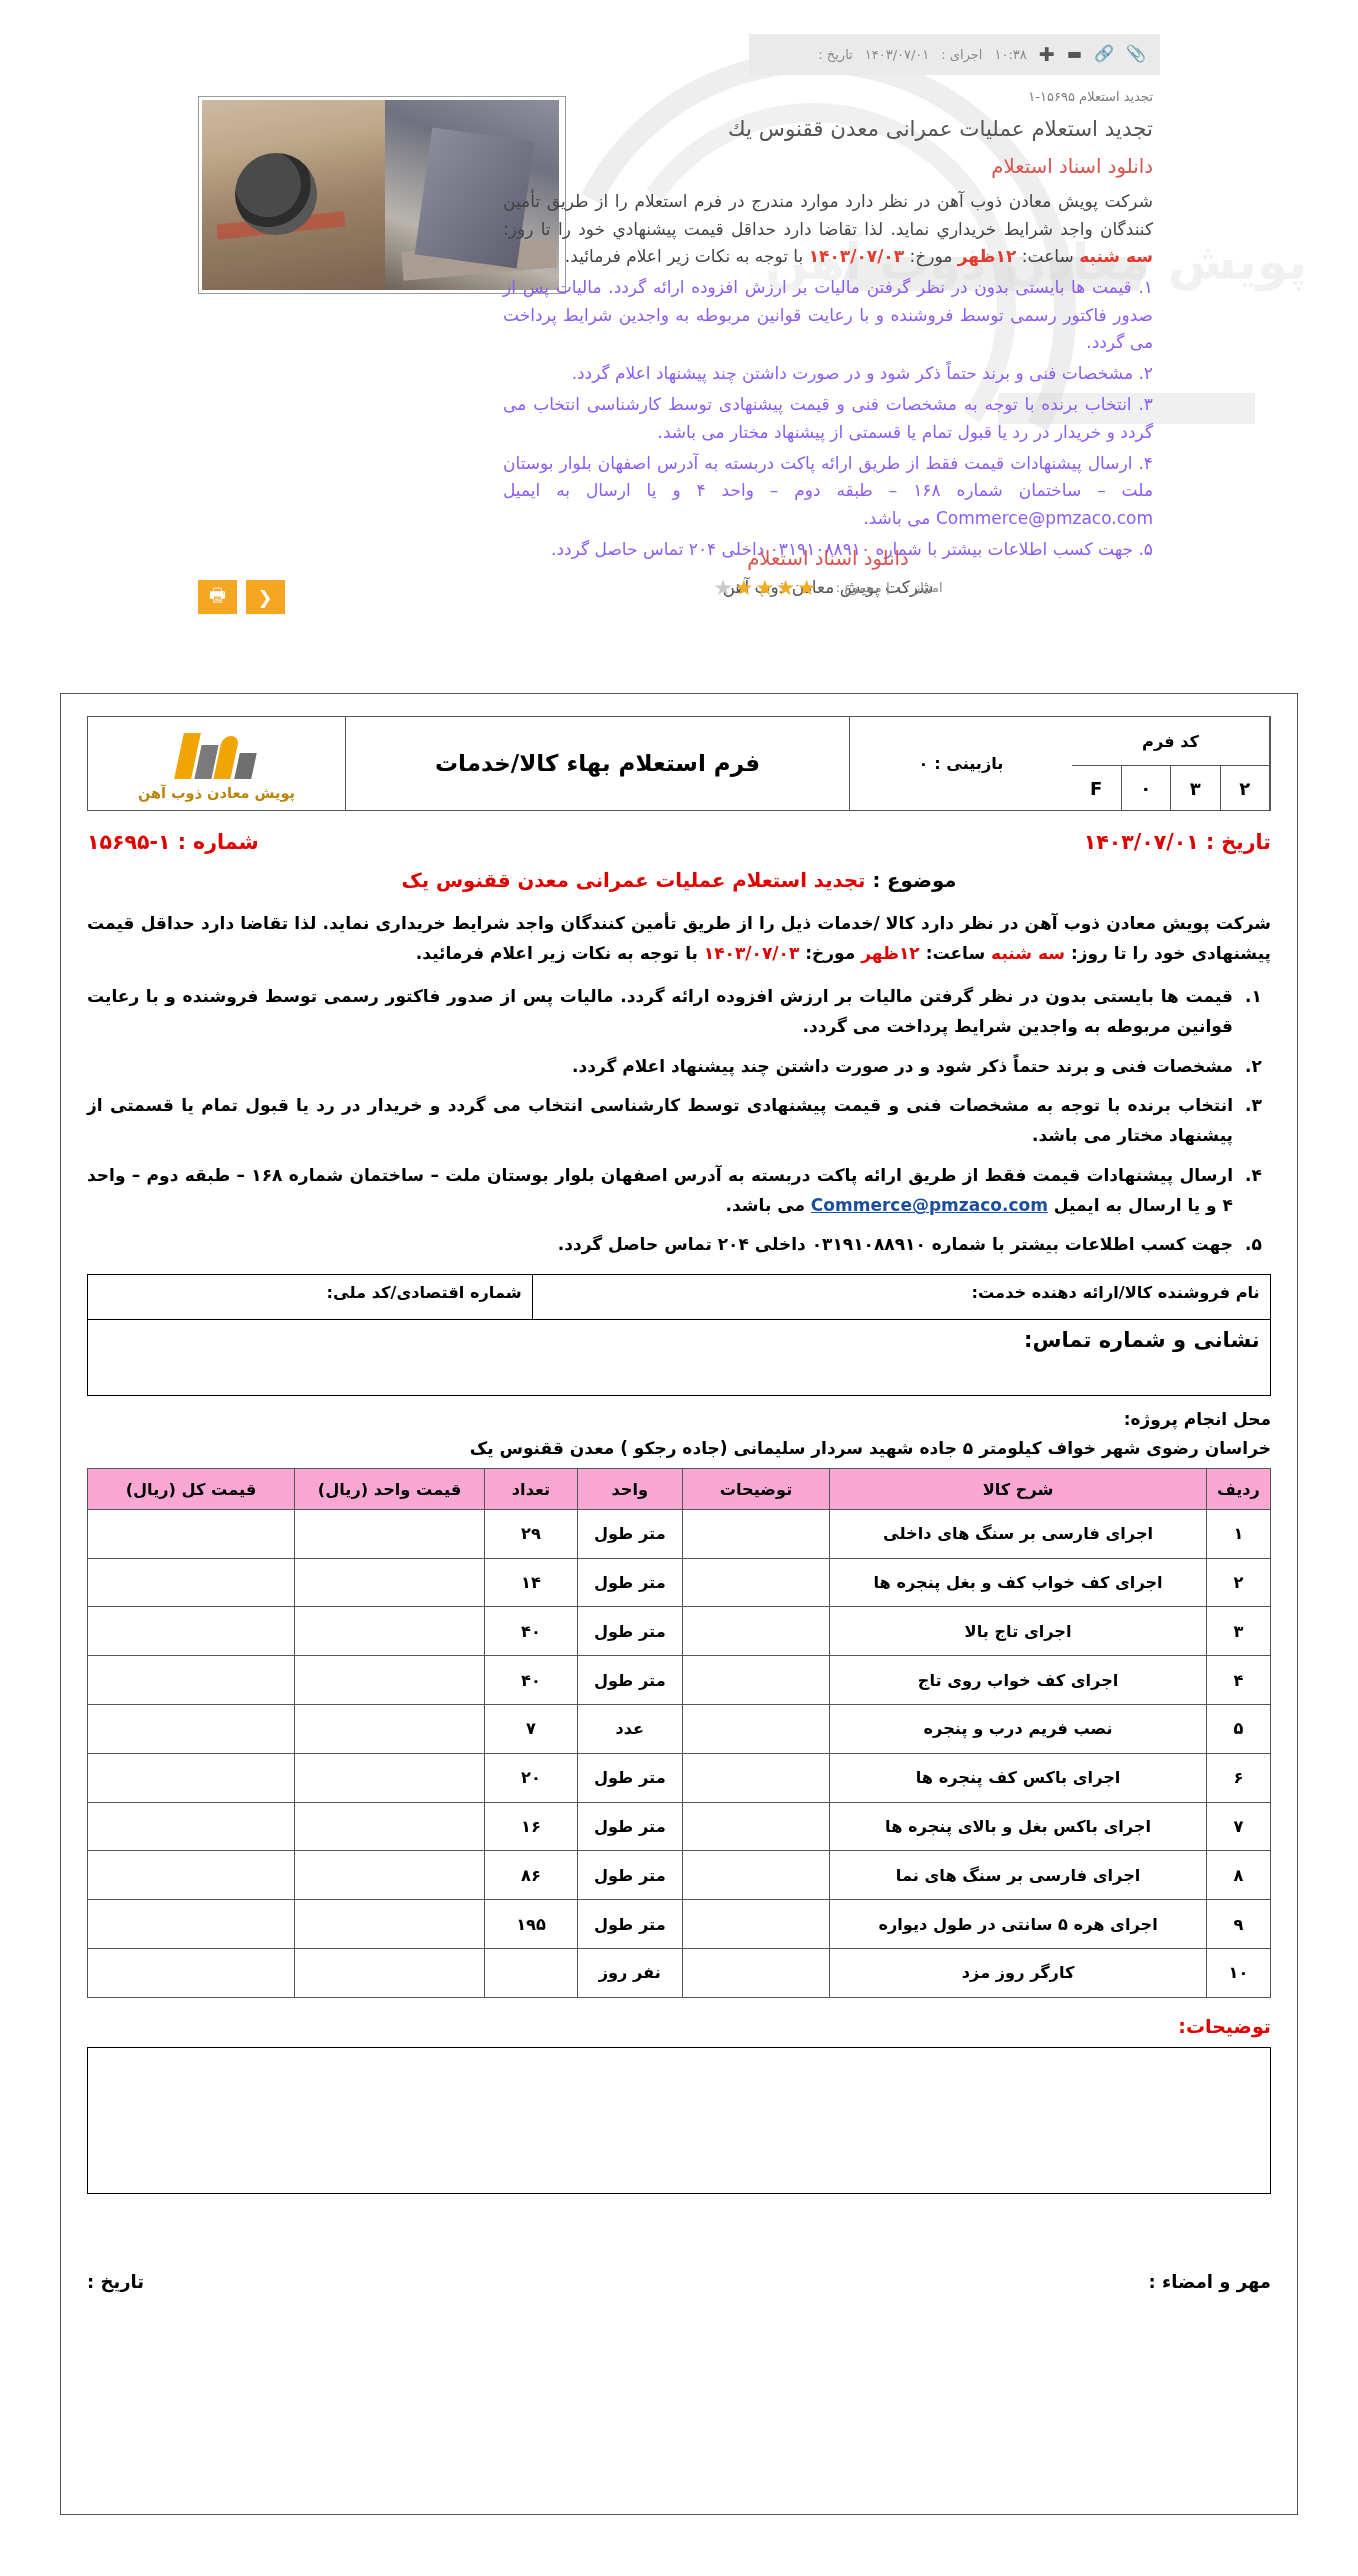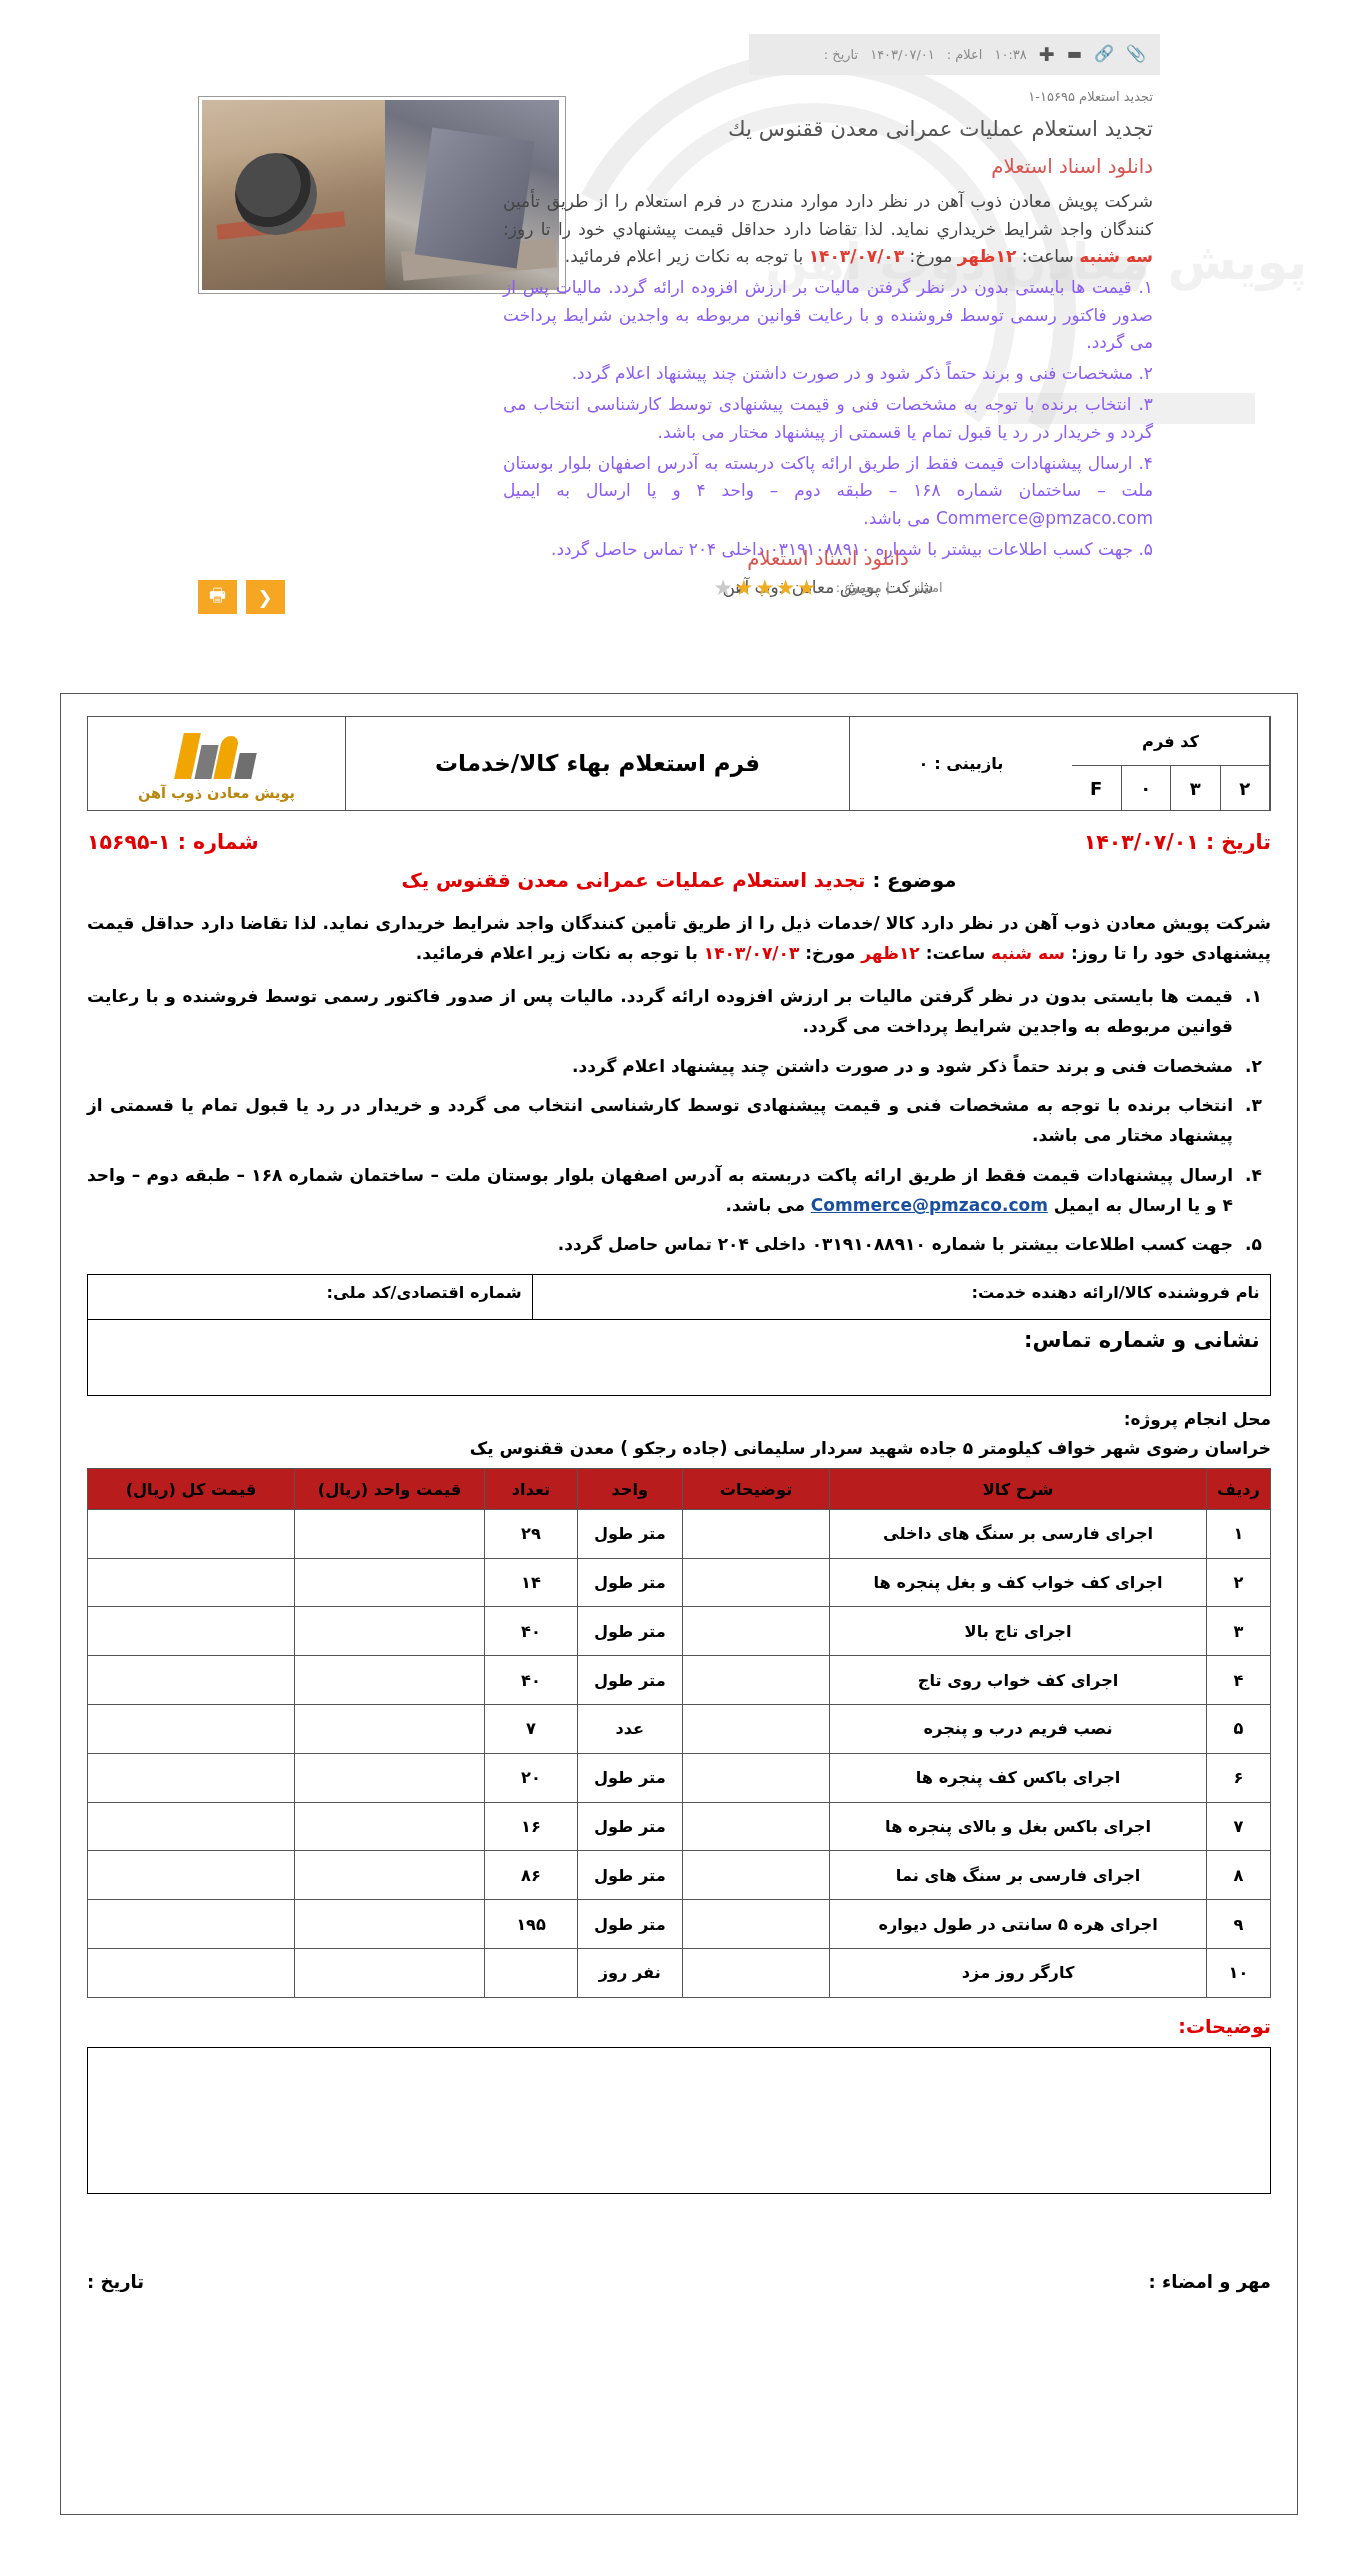--- a/index.html
+++ b/index.html
@@ -124,21 +124,21 @@
   .sb-c1{flex:1;padding:8.6px 10.3px;font-size:16.2px;font-weight:bold;min-height:44px;box-sizing:border-box;}
   .sb-c2{width:445px;padding:8.6px 10.3px;font-size:16.2px;font-weight:bold;border-right:1.7px solid #000;
          min-height:44px;box-sizing:border-box;}
   .sb-r2{padding:8.6px 10.3px;font-size:21px;font-weight:bold;min-height:75px;box-sizing:border-box;}
 
   .proj-lbl{margin-top:13.7px;font-size:17px;font-weight:bold;}
   .proj-val{margin-top:8.6px;font-size:17px;font-weight:bold;}
   .tech-lbl{margin-top:13.7px;font-size:17px;font-weight:bold;}
 
   table.items{width:100%;border-collapse:collapse;margin-top:10.3px;}
-  table.items th{background:#b91c1c;border:0.9px solid #555;font-size:16.2px;font-weight:bold;
+  table.items th{background:#f9a8d4;border:0.9px solid #555;font-size:16.2px;font-weight:bold;
                  padding:10.3px 5.1px;text-align:center;}
   table.items td{border:0.9px solid #555;font-size:16.2px;font-weight:bold;padding:9.4px 6.8px;
                  text-align:center;height:29px;}
   .c-radif{width:53px;}
   .c-desc{width:368px;}
   .c-note{width:137px;}
   .c-unit{width:94px;}
   .c-qty{width:82px;}
   .c-up{width:180px;margin-top:31px;}
   .c-tp{width:197px;}
@@ -158,21 +158,21 @@
     <div class="wm wm-bar"></div>
     <div class="wm wm-bar2"></div>
     <div class="wm wm-text">پویش معادن ذوب آهن</div>
 
     <div class="toolbar">
       <span class="tb-ic">📎</span>
       <span class="tb-ic">🔗</span>
       <span class="tb-ic">▬</span>
       <span class="tb-ic tb-plus">✚</span>
       <span class="tb-text">۱۰:۳۸</span>
-      <span class="tb-text">اعلام :</span>
+      <span class="tb-text">اجرای :</span>
       <span class="tb-text">۱۴۰۳/۰۷/۰۱</span>
       <span class="tb-text">تاریخ :</span>
     </div>
 
     <div class="photo">
       <div class="inner">
         <div class="ph-b"></div>
         <div class="ph-a"></div>
       </div>
     </div>

